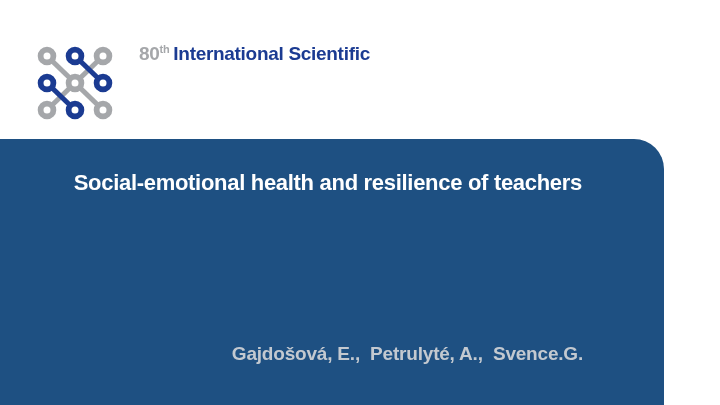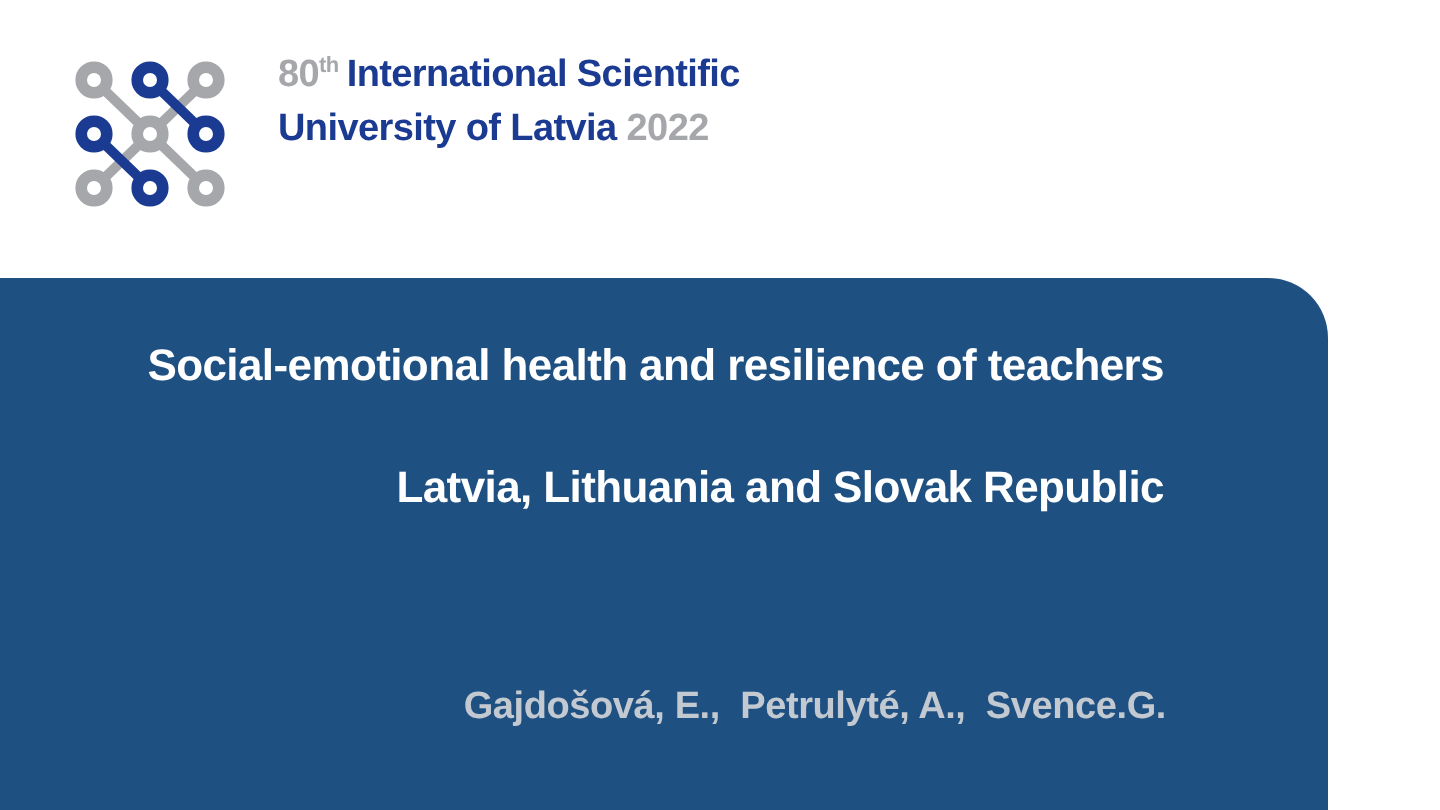--- a/index.html
+++ b/index.html
@@ -9,21 +9,21 @@
     height: 405px;
     background: #ffffff;
     overflow: hidden;
     font-family: "Liberation Sans", sans-serif;
     margin: 0 auto;
   }
 
   
   .header-band {
     position: absolute;
-    top: 0; left: 0;
+    top: 16px; left: 0;
     width: 720px; height: 165px;
     background: #ffffff;
   }
   .logo {
     position: absolute;
     left: 36px; top: 28px;
   }
   .header-text {
     position: absolute;
     left: 139px; top: 26px;
@@ -115,27 +115,23 @@
           <circle cx="39" cy="66" r="6.4" stroke="#1B3B92"></circle>
           <circle cx="67" cy="66" r="6.4" stroke="#A5A7AA"></circle>
         </g>
       </svg>
     </span>
 
     <div class="header-text">
       <div>
         <span class="gray">80</span><sup class="ordinal gray">th</sup><span class="after-sup">International Scientific</span>
       </div>
-      <div>
-        <span>University of Latvia</span><span class="gray year">2022</span>
-      </div>
     </div>
   </div>
 
   <div class="panel">
     <div class="title-block">
       <div>Social-emotional health and resilience of teachers</div>
     </div>
-    <div class="subtitle">Latvia, Lithuania and Slovak Republic</div>
     <div class="authors">Gajdošová, E.,  Petrulyté, A.,  Svence.G.</div>
   </div>
 
 </div>
 
 </body></html>

